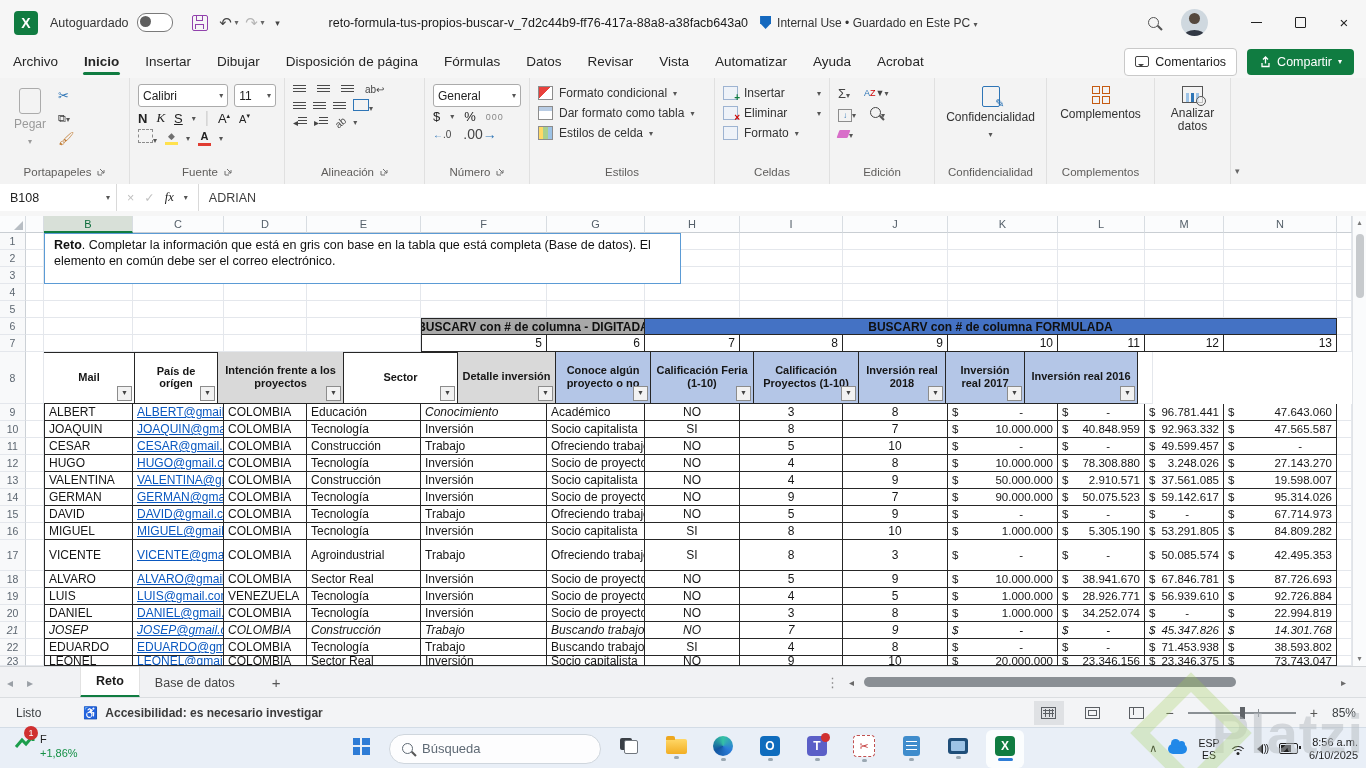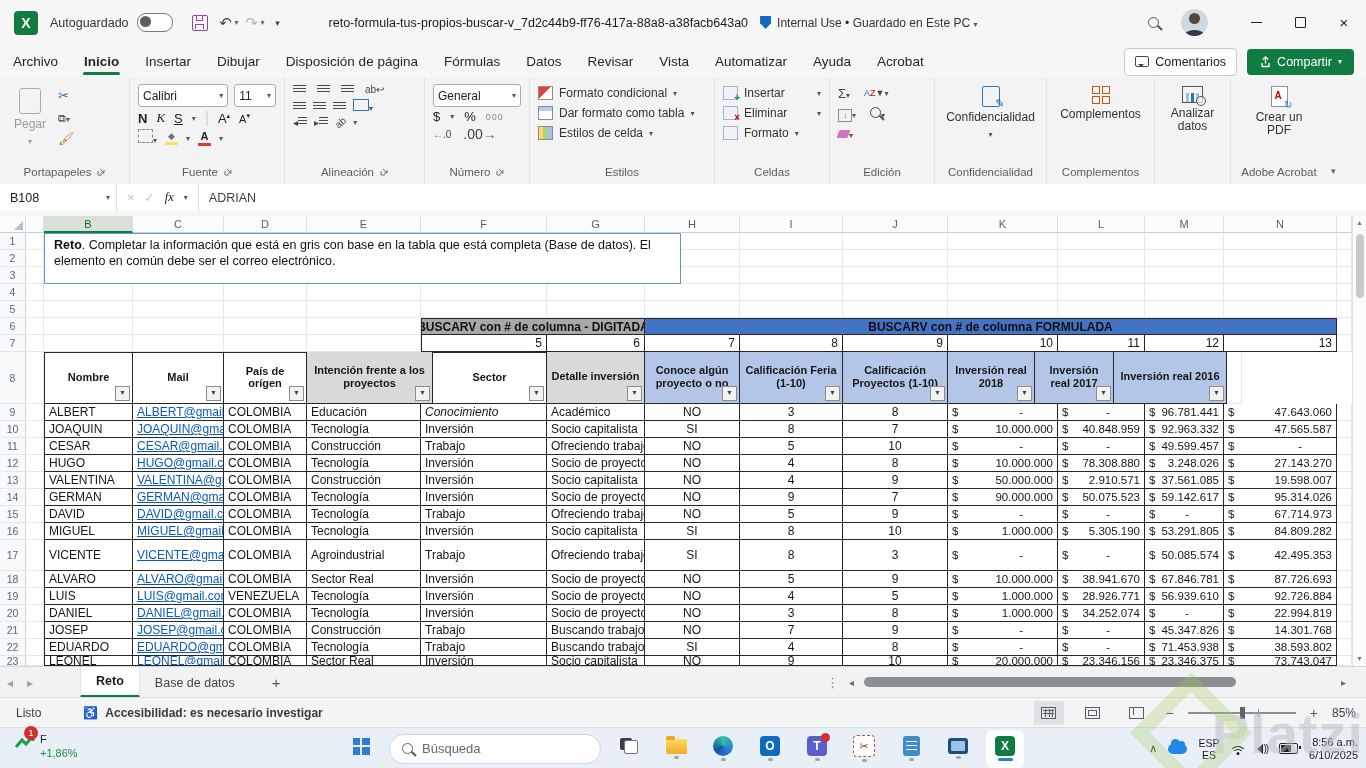--- a/index.html
+++ b/index.html
@@ -470,29 +470,20 @@
     </div>
 
     <div class="rgroup" style="width:76px">
       <div class="bigbtn">
         <span class="anal-ic"></span>
         <span style="white-space:normal;width:58px">Analizar datos</span>
       </div>
       <div class="rgl"></div>
     </div>
 
-    <div class="rgroup" style="width:96px;border-right:none">
-      <div class="bigbtn">
-        <span class="pdf-ic"></span>
-        <span style="white-space:normal;width:58px">Crear un PDF</span>
-      </div>
-      <div class="rgl">
-          <span>Adobe Acrobat</span>
-        </div>
-    </div>
     <div style="align-self:flex-end;padding:0 10px 8px 4px;color:#666;font-size:9px">▾</div>
   </div>
 
   <div id="formulabar">
     <div id="namebox">
         <span>B108</span>
         <span class="chev">▾</span>
       </div>
     <div class="fb-btns">
       <span style="color:#c0c0c0">×</span>
@@ -639,24 +630,20 @@
           <div class="gc tnum bb br" style="width: 105px;">9</div>
           <div class="gc tnum bb br" style="width: 110px;">10</div>
           <div class="gc tnum bb br" style="width: 87px;">11</div>
           <div class="gc tnum bb br" style="width: 79px;">12</div>
           <div class="gc tnum bb br" style="width: 113px;">13</div>
           <div class="gc light" style="width: 15px;"></div>
         </div>
         <div class="grow" style="height: 52px;">
           <div class="rownum" style="width: 26px;">8</div>
           <div class="gc light" style="width: 18px;"></div>
-          <div class="gc th br bb bl bt" style="width: 89px;">
-            <span>Nombre</span>
-            <div class="filter">▼</div>
-          </div>
           <div class="gc th br bb bt" style="width: 91px;">
             <span>Mail</span>
             <div class="filter">▼</div>
           </div>
           <div class="gc th br bb bt" style="width: 83px;">
             <span>País de orígen</span>
             <div class="filter">▼</div>
           </div>
           <div class="gc th br bb hgray" style="width: 126px;">
             <span>Intención frente a los proyectos</span>
@@ -1361,21 +1348,21 @@
             </div>
           </div>
           <div class="gc td br bb" style="width: 113px;">
             <div class="money">
               <span>$</span>
               <span>22.994.819</span>
             </div>
           </div>
           <div class="gc light" style="width: 15px;"></div>
         </div>
-        <div class="grow" style="height: 17px;">
+        <div class="grow" style="height: 17px; font-style: italic;">
           <div class="rownum" style="width: 26px;">21</div>
           <div class="gc light" style="width: 18px;"></div>
           <div class="gc td br bb bl" style="width: 89px;">
             <span>JOSEP</span>
           </div>
           <div class="gc td br bb mail" style="width: 91px;">
             <span>JOSEP@gmail.com</span>
           </div>
           <div class="gc td br bb" style="width: 83px;">
             <span>COLOMBIA</span>

